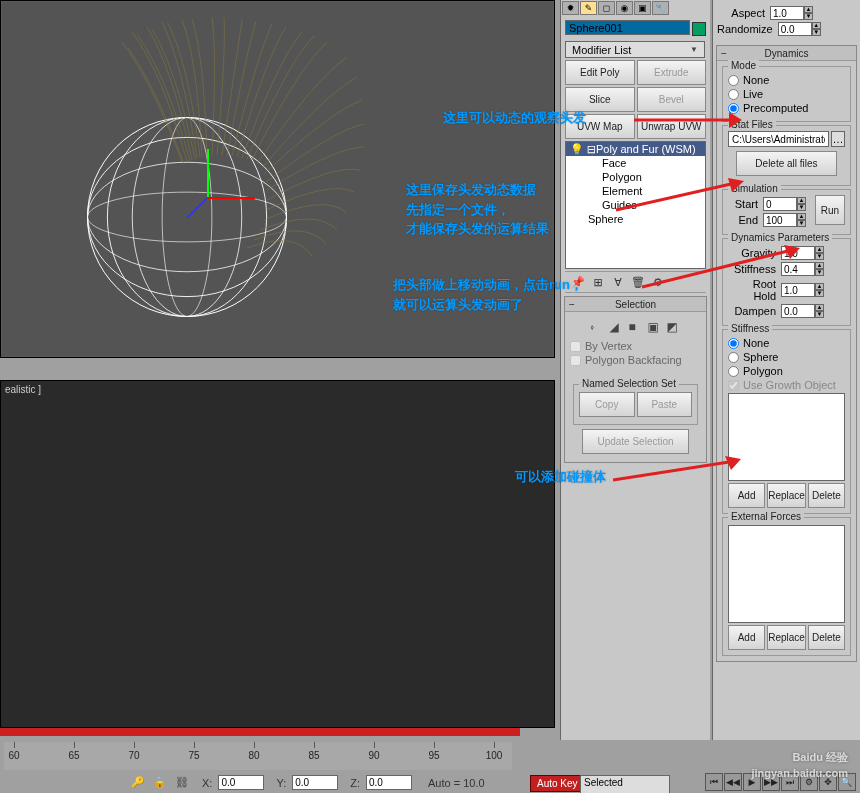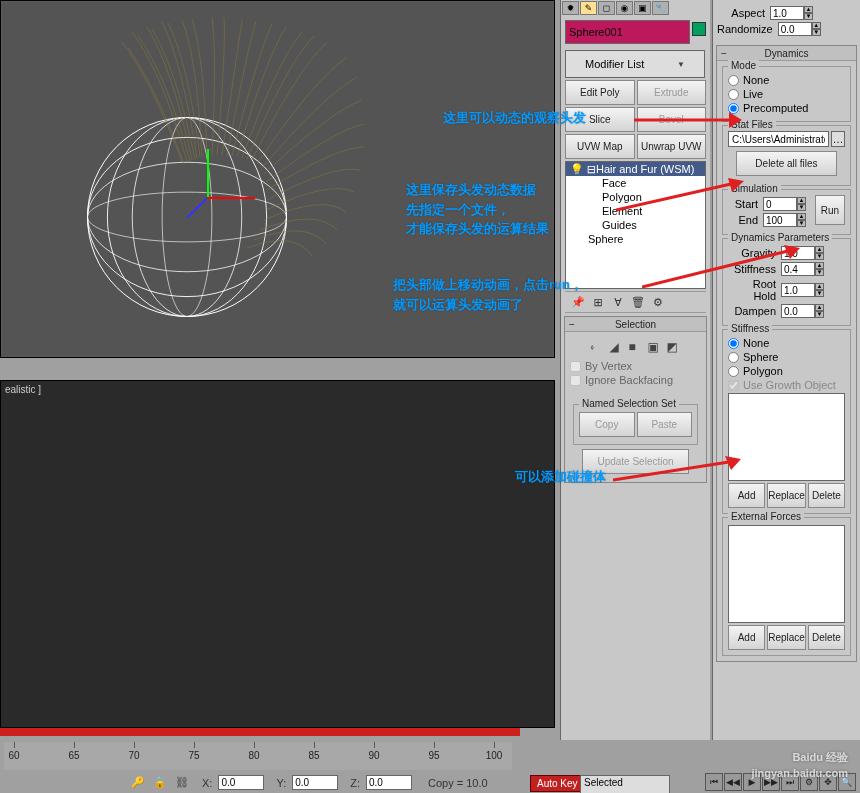--- a/index.html
+++ b/index.html
@@ -43,24 +43,24 @@
   .transport .tbtn { width: 18px; height: 18px; background: #999; border: 1px solid #555; display: flex; align-items: center; justify-content: center; font-size: 9px; color: #222; }
 
   
   .mid-panel { position: absolute; left: 560px; top: 0; width: 150px; height: 740px; background: #c8c8c8; border-left: 1px solid #666; }
   .right-panel { position: absolute; left: 712px; top: 0; width: 148px; height: 740px; background: #c8c8c8; border-left: 1px solid #666; }
 
   .toprow { height: 16px; display: flex; gap: 1px; padding: 1px; }
   .toprow .tico { width: 17px; height: 14px; background: #b0b0b0; border: 1px solid #777; display: flex; align-items: center; justify-content: center; font-size: 9px; }
   .tico.active { background: #ffe090; }
 
-  .name-input { width: 125px; height: 24px; margin: 4px; background: #be185d; border: 1px solid #666; padding: 1px 3px; }
+  .name-input { width: 125px; height: 15px; margin: 4px; background: #0369a1; border: 1px solid #666; padding: 1px 3px; }
   .color-sw { position: absolute; right: 4px; top: 22px; width: 14px; height: 14px; background: #00a060; border: 1px solid #333; }
 
-  .dropdown { width: 140px; height: 28px; margin: 2px 4px; background: #ddd; border: 1px solid #666; padding: 1px 19px; display: flex; justify-content: space-between; align-items: center; }
+  .dropdown { width: 140px; height: 17px; margin: 2px 4px; background: #ddd; border: 1px solid #666; padding: 1px 6px; display: flex; justify-content: space-between; align-items: center; }
   .dropdown::after { content: '▼'; font-size: 8px; color: #444; }
 
   .btn { background: linear-gradient(#f4f4f4, #d4d4d4); border: 1px solid #888; height: 25px; display: flex; align-items: center; justify-content: center; font-size: 10px; color: #222; }
   .btn.disabled { color: #999; }
   .btn-row { display: flex; gap: 2px; margin: 2px 4px; }
   .btn-row .btn { flex: 1; }
 
   .stack { margin: 2px 4px; border: 1px solid #666; background: #fff; }
   .stack-row { display: flex; align-items: center; height: 14px; padding-left: 4px; font-size: 10px; color: #000; }
   .stack-row.sel { background: #445b8a; color: #fff; }
@@ -256,21 +256,21 @@
 <div class="bottom-bar">
   <span class="icon">🔑</span>
   <span class="icon">🔒</span>
   <span class="icon">⛓</span>
   <span class="coord-label">X:</span>
   <input class="coord-input" value="0.0" style="">
   <span class="coord-label">Y:</span>
   <input class="coord-input" value="0.0" style="">
   <span class="coord-label">Z:</span>
   <input class="coord-input" value="0.0" style="">
-  <span class="grid-label">Copy = 10.0</span>
+  <span class="grid-label">Auto = 10.0</span>
 </div>
 <div class="autokey">Auto Key</div>
 <div class="selected-dd">Selected</div>
 <div class="transport">
   <div class="tbtn">⏮</div>
   <div class="tbtn">◀◀</div>
   <div class="tbtn">▶</div>
   <div class="tbtn">▶▶</div>
   <div class="tbtn">⏭</div>
   <div class="tbtn">⚙</div>
@@ -302,21 +302,21 @@
     <div class="btn disabled">Bevel</div>
   </div>
   <div class="btn-row">
     <div class="btn">UVW Map</div>
     <div class="btn">Unwrap UVW</div>
   </div>
 
   <div class="stack">
     <div class="stack-row sel">
         <span>💡 ⊟ </span>
-        <span>Hair and Fur (WSM)</span>
+        <span>Poly and Fur (WSM)</span>
       </div>
     <div class="stack-row">
         <span class="indent" style="width:32px"></span>
         <span>Face</span>
       </div>
     <div class="stack-row">
         <span class="indent" style="width:32px"></span>
         <span>Polygon</span>
       </div>
     <div class="stack-row">
@@ -351,21 +351,21 @@
         <span>■</span>
         <span>▣</span>
         <span>◩</span>
       </div>
       <div class="check">
           <input type="checkbox" disabled="" style="">
           <span>By Vertex</span>
         </div>
       <div class="check">
           <input type="checkbox" disabled="" style="">
-          <span>Ignore Backfacing</span>
+          <span>Polygon Backfacing</span>
         </div>
 
       <div class="group" style="margin-top:18px">
         <div class="group-title">Named Selection Set</div>
         <div class="btn-row" style="margin:2px 0">
           <div class="btn disabled">Copy</div>
           <div class="btn disabled">Paste</div>
         </div>
       </div>
       <div class="btn disabled" style="margin:4px 12px">Update Selection</div>

